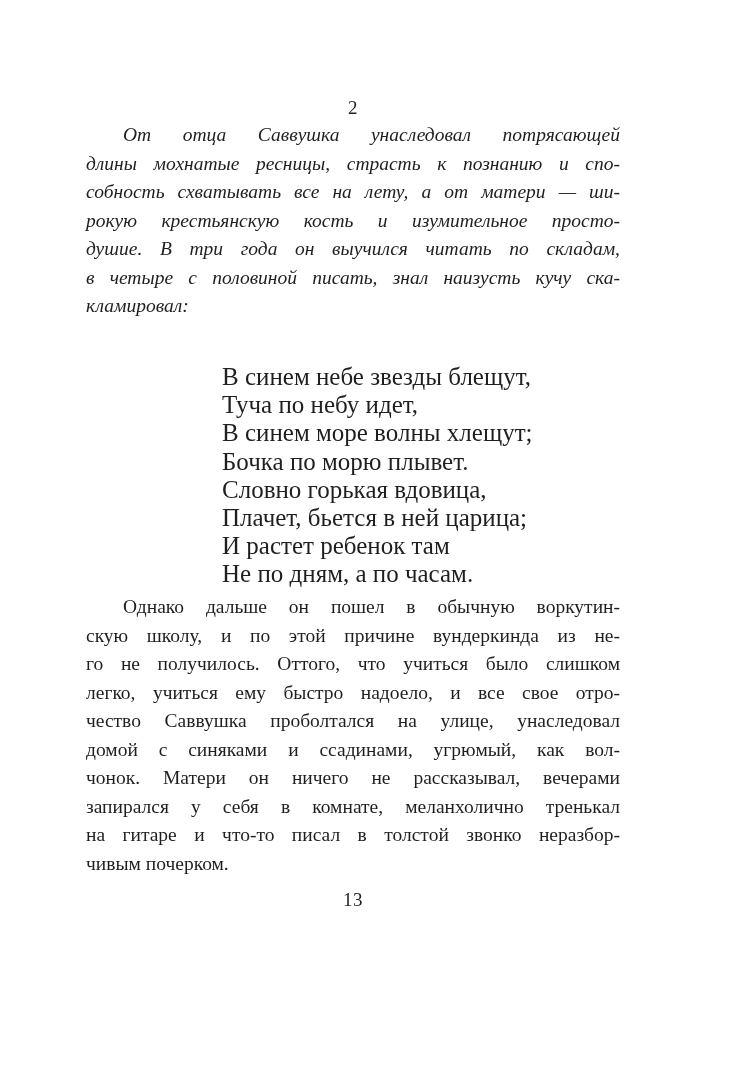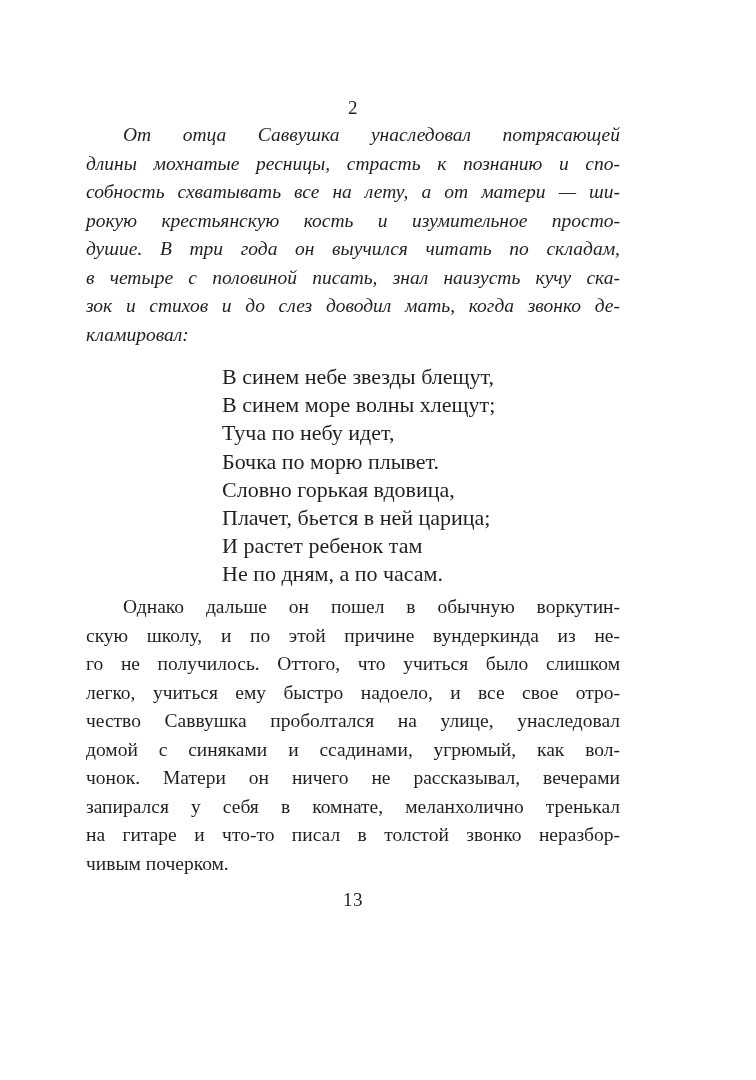--- a/index.html
+++ b/index.html
@@ -43,47 +43,46 @@
   }
   .para .bline.first {
     padding-left: 37px;
   }
   .para1 { top: 121px; font-style: italic; }
   .poem  {
     top: 363px;
     padding-left: 136px;
   }
   .poem .pline {
-    font-size: 22px;
+    font-size: 25px;
     line-height: 28.2px;
     height: 28.2px;
     text-align: left;
   }
   .para2 { top: 593px; }
 </style>
 </head>
 <body>
 
 <div class="text-block pagenum pagenum-top">2</div>
 
 <div class="text-block para para1">
   <div class="bline first">От отца Саввушка унаследовал потрясающей</div>
   <div class="bline">длины мохнатые ресницы, страсть к познанию и спо-</div>
   <div class="bline">собность схватывать все на лету, а от матери — ши-</div>
   <div class="bline">рокую крестьянскую кость и изумительное просто-</div>
   <div class="bline">душие. В три года он выучился читать по складам,</div>
   <div class="bline">в четыре с половиной писать, знал наизусть кучу ска-</div>
-  <div class="bline">зок и стихов и до слез доводил мать, когда звонко де-</div>
   <div class="bline last">кламировал:</div>
 </div>
 
 <div class="text-block para poem">
   <div class="pline">В синем небе звезды блещут,</div>
+  <div class="pline">Туча по небу идет,</div>
   <div class="pline">В синем море волны хлещут;</div>
-  <div class="pline">Туча по небу идет,</div>
   <div class="pline">Бочка по морю плывет.</div>
   <div class="pline">Словно горькая вдовица,</div>
   <div class="pline">Плачет, бьется в ней царица;</div>
   <div class="pline">И растет ребенок там</div>
   <div class="pline">Не по дням, а по часам.</div>
 </div>
 
 <div class="text-block para para2">
   <div class="bline first">Однако дальше он пошел в обычную воркутин-</div>
   <div class="bline">скую школу, и по этой причине вундеркинда из не-</div>

